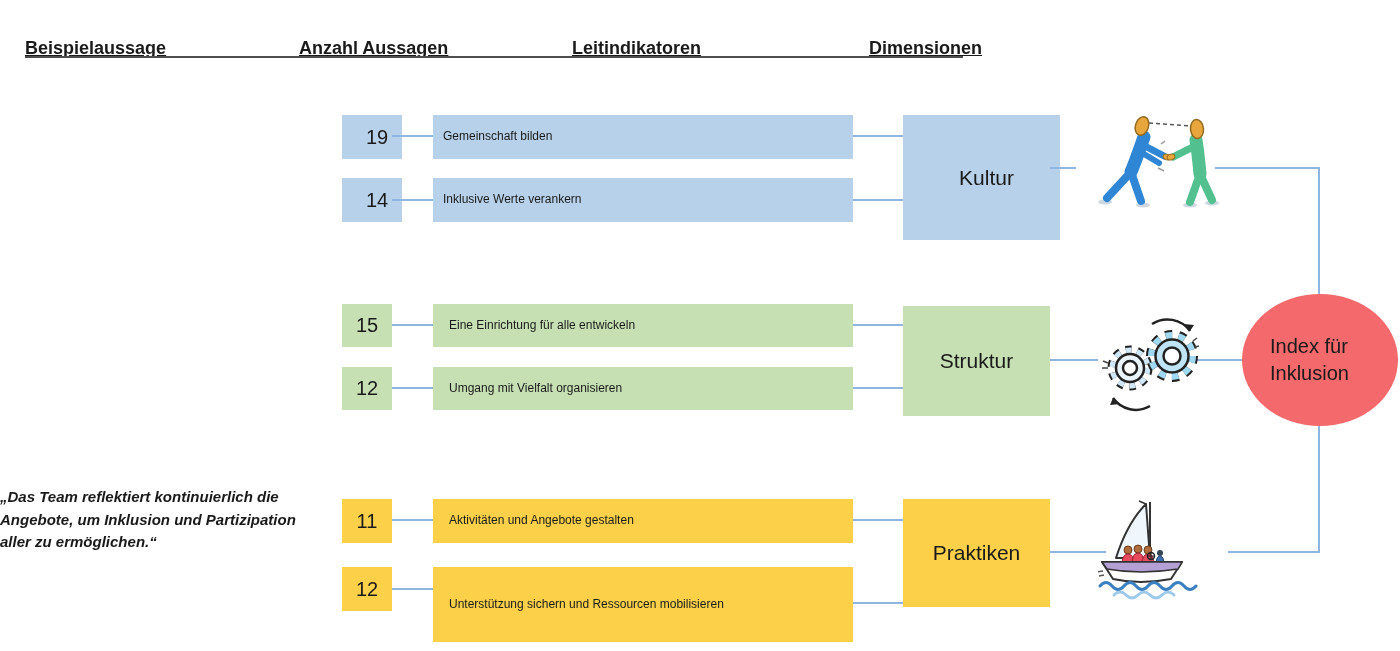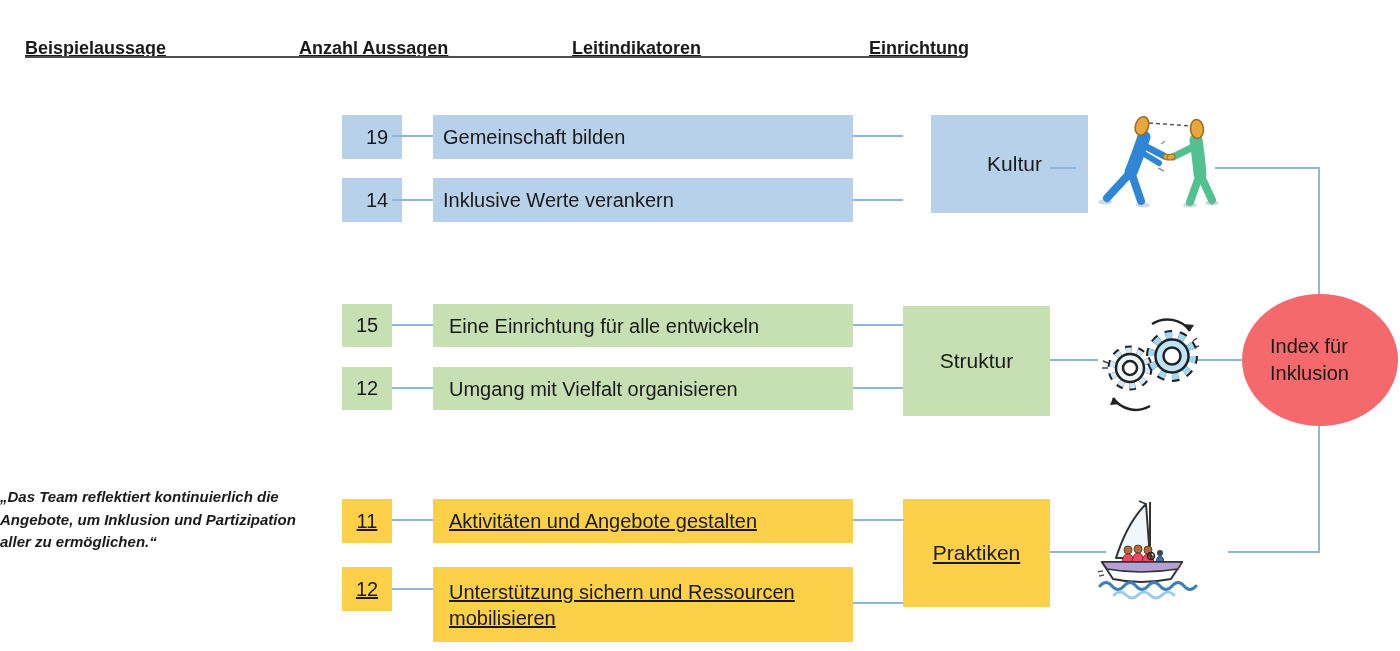--- a/index.html
+++ b/index.html
@@ -8,55 +8,55 @@
     font-family:"Liberation Sans","DejaVu Sans",sans-serif;color:#1a1a1a;
   }
   .abs{position:absolute;}
   
   .colhead{font-size:18px;font-weight:bold;text-decoration:underline;white-space:nowrap;}
   .rule{height:2px;background:#4d4d4d;}
   
   .quote{width:302px;font-size:15px;font-style:italic;font-weight:bold;line-height:1.5;}
   
   .numbox{width:50px;display:flex;align-items:center;justify-content:center;font-size:20px;}
-  .indbox{width:420px;display:flex;align-items:center;font-size:20px;box-sizing:border-box;
+  .indbox{width:420px;display:flex;align-items:center;font-size:12px;box-sizing:border-box;
           padding-left:16px;padding-right:8px;line-height:1.3;}
   .dimbox{width:147px;display:flex;align-items:center;justify-content:center;font-size:21px;}
   .blue{background:#b8d1ea;padding-left:10px;}
   .green{background:#c6e0b4;}
-  .yellow{background:#fdd04a;text-decoration:underline;}
+  .yellow{background:#fdd04a;}
   
   .hline{height:2px;background:#8fb6e0;}
   .vline{width:2px;background:#8fb6e0;}
   
   .circle{
     width:156px;height:132px;border-radius:50%;background:#f4696b;
     display:flex;align-items:center;justify-content:center;
   }
   .circle span{font-size:20px;line-height:1.35;width:100px;text-align:left;}
   svg{display:block;}
 </style>
 </head>
 <body>
 
 <div id="canvas">
 
   <div class="abs colhead" style="left:25px;top:38px">Beispielaussage</div>
   <div class="abs colhead" style="left:299px;top:38px">Anzahl Aussagen</div>
   <div class="abs colhead" style="left:572px;top:38px">Leitindikatoren</div>
-  <div class="abs colhead" style="left:869px;top:38px">Einrichtung</div>
+  <div class="abs colhead" style="left:869px;top:38px">Dimensionen</div>
   <div class="abs rule" style="left:25px;top:56px;width:938px"></div>
 
   <div class="abs quote" style="top:486px">„Das Team reflektiert kontinuierlich die Angebote, um Inklusion und Partizipation aller zu ermöglichen.“</div>
 
   <div class="abs numbox blue" style="left:342px;top:115px;height:44px">19</div>
   <div class="abs indbox blue" style="left:433px;top:115px;height:44px">Gemeinschaft bilden</div>
   <div class="abs numbox blue" style="left:342px;top:178px;height:44px">14</div>
   <div class="abs indbox blue" style="left:433px;top:178px;height:44px">Inklusive Werte verankern</div>
-  <div class="abs dimbox blue" style="left:931px;top:115px;height:98px">Kultur</div>
+  <div class="abs dimbox blue" style="left:903px;top:115px;height:125px">Kultur</div>
 
   <div class="abs numbox green" style="left:342px;top:304px;height:43px">15</div>
   <div class="abs indbox green" style="left:433px;top:304px;height:43px">Eine Einrichtung für alle entwickeln</div>
   <div class="abs numbox green" style="left:342px;top:367px;height:43px">12</div>
   <div class="abs indbox green" style="left:433px;top:367px;height:43px">Umgang mit Vielfalt organisieren</div>
   <div class="abs dimbox green" style="left:903px;top:306px;height:110px">Struktur</div>
 
   <div class="abs numbox yellow" style="left:342px;top:499px;height:44px">11</div>
   <div class="abs indbox yellow" style="left:433px;top:499px;height:44px">Aktivitäten und Angebote gestalten</div>
   <div class="abs numbox yellow" style="left:342px;top:567px;height:44px">12</div>

